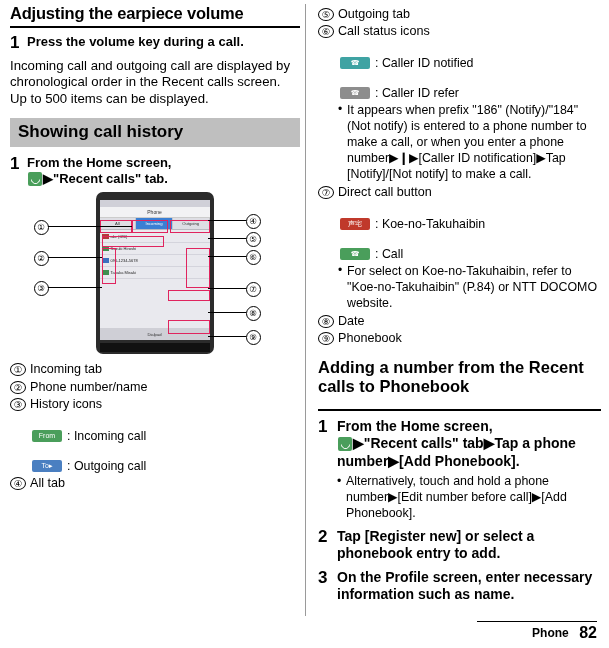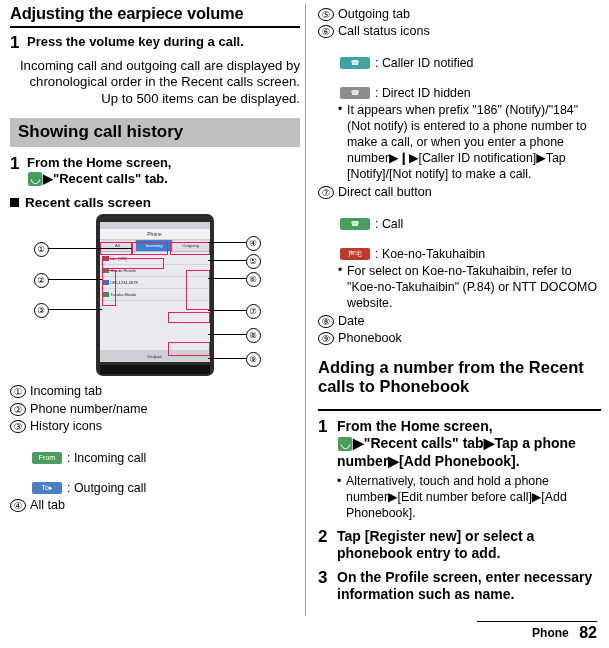--- a/index.html
+++ b/index.html
@@ -79,21 +79,20 @@
     margin: 10px 0 8px 0;
   }
   .banner.dark {
     background: #3d3d3d;
     color: #ffffff;
   }
   p.body {
     font-size: 13.2px;
     line-height: 1.26;
     margin: 0 0 0 0;
-    text-align: right;
   }
   .sq-head {
     font-size: 13.5px;
     font-weight: bold;
     margin: 9px 0 4px 0;
     display: flex;
     align-items: center;
   }
   .sq {
     display: inline-block;
@@ -401,24 +400,20 @@
     <div class="banner">Showing call history</div>
 
     <div class="step">
       <div class="step-num">1</div>
       <div class="step-body">
         <span>From the Home screen,</span><br>
         <span class="ico-phone"></span><span>▶"Recent calls" tab.</span>
       </div>
     </div>
 
-    <div class="sq-head">
-      <span class="sq"></span>
-      <span>Recent calls screen</span>
-    </div>
 
     <div class="phone-figure">
       <div class="phone-body">
         <div class="phone-screen">
           <div class="ps-status"></div>
           <div class="ps-title">Phone</div>
           <div class="ps-tabs">
             <div class="ps-tab">All</div>
             <div class="ps-tab sel">Incoming</div>
             <div class="ps-tab">Outgoing</div>
@@ -515,38 +510,38 @@
       <div class="nl-item">
         <div class="nl-num">⑥</div>
         <div class="nl-text">Call status icons</div>
       </div>
       <div class="sub-ic">
         <span class="chip teal">☎</span>
         <span>: Caller ID notified</span>
       </div>
       <div class="sub-ic">
         <span class="chip gray">☎</span>
-        <span>: Direct ID hidden</span>
+        <span>: Caller ID refer</span>
       </div>
       <div class="bullet">
         <span class="dot">•</span>
         <span>It appears when prefix "186" (Notify)/"184" (Not notify) is entered to a phone number to make a call, or when you enter a phone number▶❙▶[Caller ID notification]▶Tap [Notify]/[Not notify] to make a call.</span>
       </div>
 
       <div class="nl-item">
         <div class="nl-num">⑦</div>
         <div class="nl-text">Direct call button</div>
       </div>
       <div class="sub-ic">
+        <span class="chip red">声宅</span>
+        <span>: Koe-no-Takuhaibin</span>
+      </div>
+      <div class="sub-ic">
         <span class="chip green">☎</span>
         <span>: Call</span>
-      </div>
-      <div class="sub-ic">
-        <span class="chip red">声宅</span>
-        <span>: Koe-no-Takuhaibin</span>
       </div>
       <div class="bullet">
         <span class="dot">•</span>
         <span>For select on Koe-no-Takuhaibin, refer to "Koe-no-Takuhaibin" (P.84) or NTT DOCOMO website.</span>
       </div>
 
       <div class="nl-item">
         <div class="nl-num">⑧</div>
         <div class="nl-text">Date</div>
       </div>

